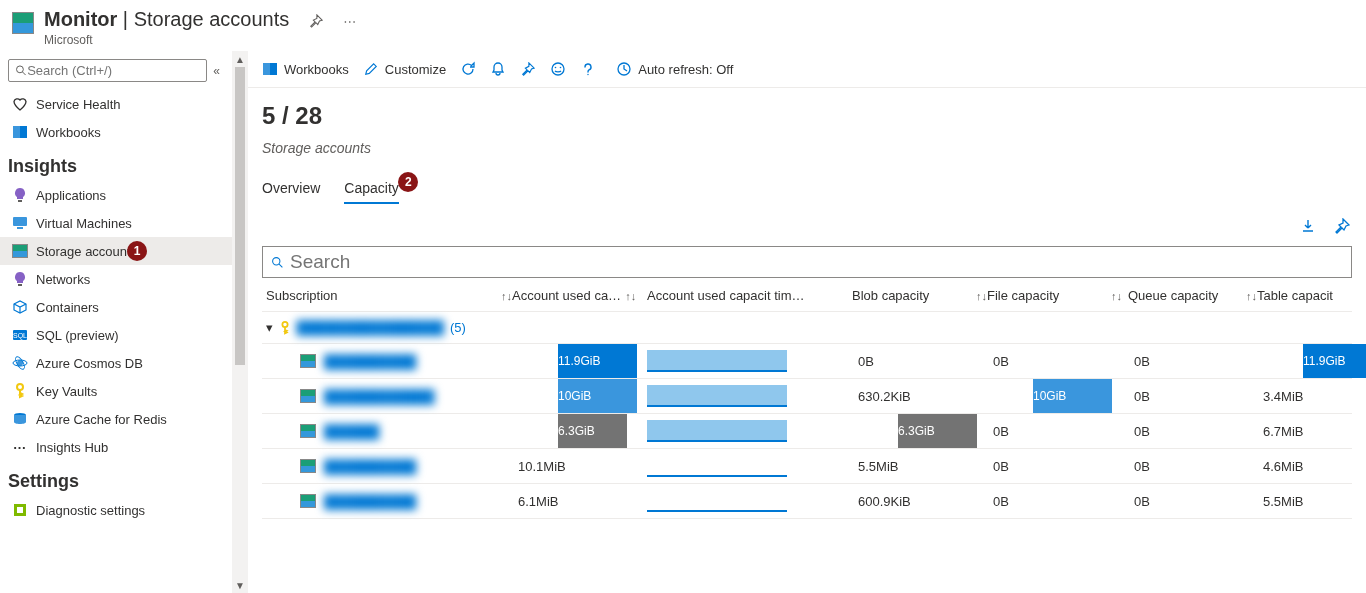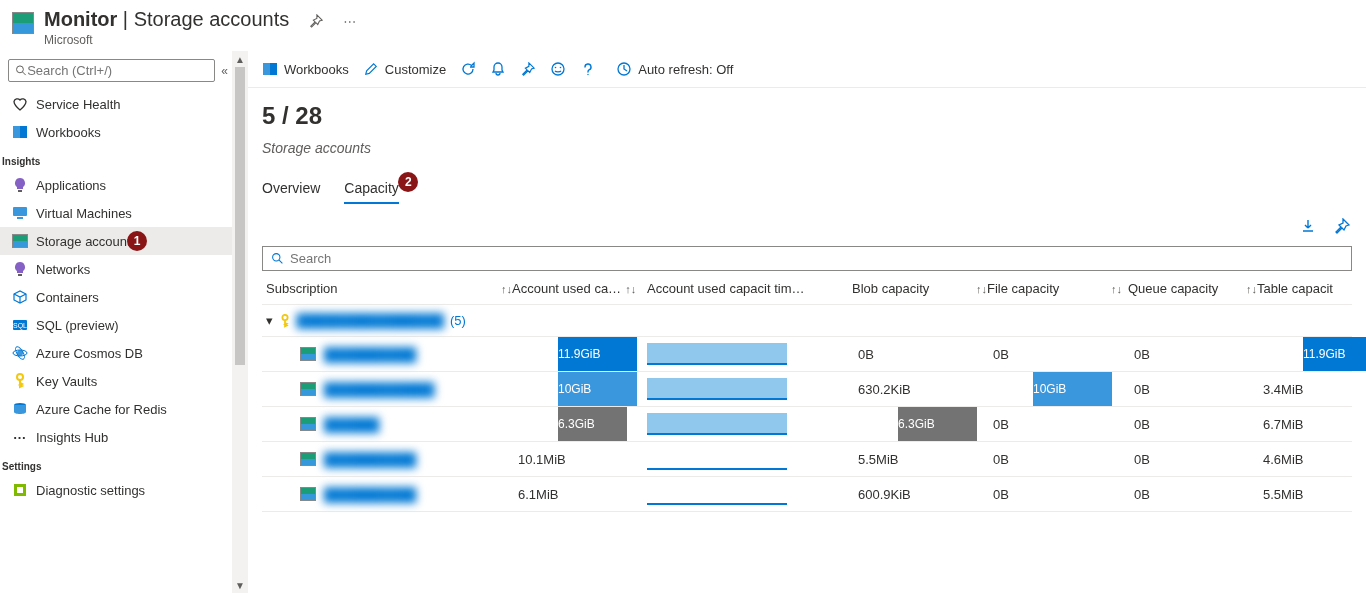--- a/index.html
+++ b/index.html
@@ -7,29 +7,29 @@
 
 .header { display: flex; align-items: flex-start; padding: 8px 12px 4px 12px; gap: 10px; }
 .header-icon { width: 22px; height: 22px; background: linear-gradient(#1b9e77 50%, #3498db 50%); border: 1px solid #888; flex-shrink: 0; margin-top: 4px; }
 .header-title { font-size: 20px; font-weight: 600; }
 .header-title .thin { font-weight: 400; }
 .header-sub { font-size: 12px; color: #605e5c; margin-top: 2px; }
 .header-pin, .header-more { margin-left: 10px; color: #605e5c; cursor: pointer; margin-top: 6px; }
 
 .body { display: flex; flex: 1; min-height: 0; }
 .sidebar { width: 232px; flex-shrink: 0; padding: 8px 0 0 0; border-right: none; display:flex; flex-direction:column; }
-.search-row { display:flex; align-items:center; padding: 0 4px 8px 8px; gap:6px; }
+.search-row { display:flex; align-items:center; padding: 0 12px 8px 8px; gap:6px; }
 .search-box { flex:1; display:flex; align-items:center; border:1px solid #8a8886; border-radius:2px; padding:3px 6px; background:#fff; }
 .search-box input { border:none; outline:none; font-size:13px; width:100%; color:#605e5c; }
 .collapse-btn { color:#605e5c; cursor:pointer; font-size:12px; }
 
 .nav-item { display:flex; align-items:center; gap:8px; padding:6px 12px; cursor:pointer; font-size:13px; color:#323130; position:relative; }
 .nav-item.active { background:#edebe9; }
 .nav-icon { width:16px; height:16px; display:flex; align-items:center; justify-content:center; flex-shrink:0; }
-.nav-section { padding:10px 12px 4px 2px; font-weight:600; font-size:10px; color:#323130; }
+.nav-section { padding:10px 12px 4px 8px; font-weight:600; font-size:18px; color:#323130; }
 .nav-dots { font-weight:bold; letter-spacing:1px; }
 
 .badge-circle { width:20px; height:20px; border-radius:50%; background:#8a1516; color:#fff; display:flex; align-items:center; justify-content:center; font-size:12px; font-weight:600; position:absolute; }
 .badge1 { right:85px; }
 .badge2-wrap { position:relative; display:inline-block; }
 
 .scrollbar-track { width:16px; background:#f3f2f1; display:flex; flex-direction:column; }
 .scroll-arrow { height:16px; display:flex; align-items:center; justify-content:center; color:#605e5c; font-size:10px; }
 .scroll-thumb { flex:0 0 55%; background:#c8c6c4; margin:0 3px; }
 .scroll-gap { flex:1; }
@@ -46,21 +46,21 @@
 .subtitle { font-style:italic; color:#605e5c; padding:6px 14px 18px 14px; font-size:14px; }
 
 .tabs { display:flex; gap:24px; padding:0 14px 6px 14px; border-bottom:none; align-items:center; }
 .tab { padding:6px 0; cursor:pointer; font-size:14px; color:#323130; border-bottom:2px solid transparent; }
 .tab.active { border-bottom:2px solid #0078d4; font-weight:400; }
 
 .actions-right { display:flex; justify-content:flex-end; gap:16px; padding:8px 14px 6px 14px; }
 .act-icon { color:#0078d4; cursor:pointer; width:18px; height:18px; }
 
 .grid-search { margin:4px 14px 0 14px; border:1px solid #8a8886; display:flex; align-items:center; padding:4px 8px; gap:6px; }
-.grid-search input { border:none; outline:none; flex:1; font-size:13px; }
+.grid-search input { border:none; outline:none; flex:1; font-size:19px; }
 
 .grid { margin:0 14px; }
 .grid-head { display:flex; border-bottom:1px solid #edebe9; font-size:13px; color:#323130; padding:10px 0 8px 0; }
 .ghcell { display:flex; align-items:center; gap:4px; }
 .sort { color:#605e5c; font-size:11px; }
 
 .c-sub { flex:0 0 250px; padding-left:4px; }
 .c-used { flex:0 0 135px; }
 .c-time { flex:0 0 205px; }
 .c-blob { flex:0 0 135px; }

